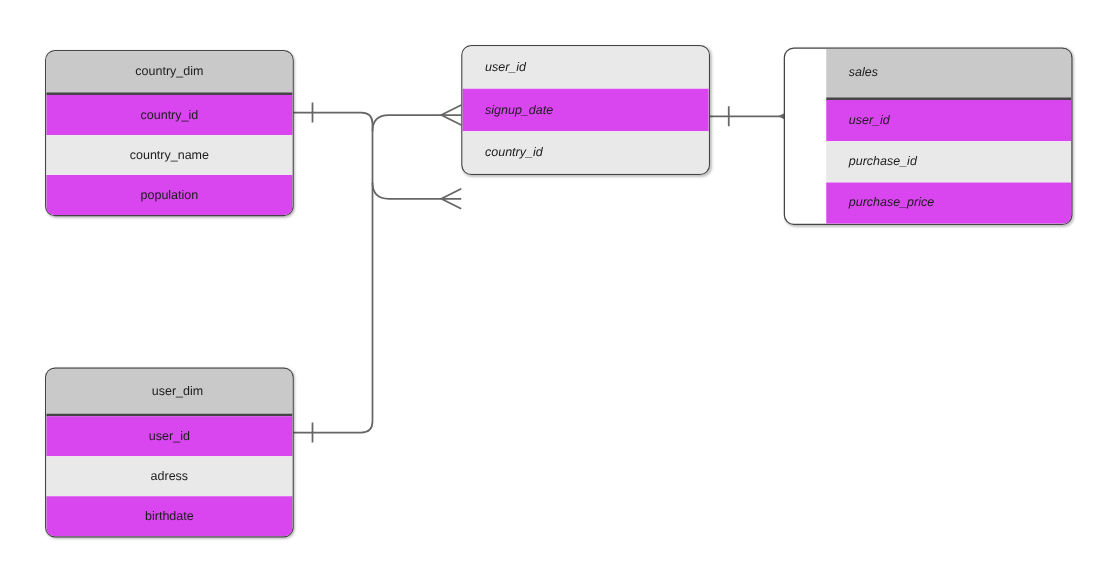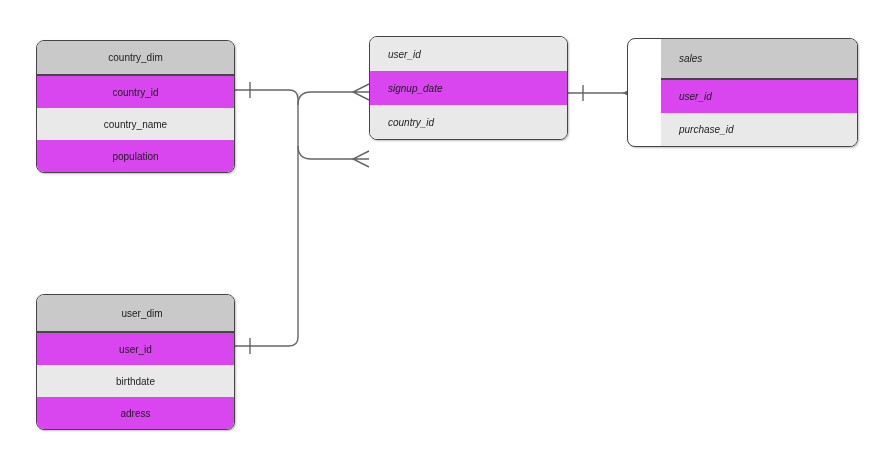--- a/index.html
+++ b/index.html
@@ -108,30 +108,33 @@
   <div class="tbl italic-tbl t-sales">
     <div class="hd">
       <span>sales</span>
     </div>
     <div class="rw">
       <span>user_id</span>
     </div>
     <div class="rw">
       <span>purchase_id</span>
     </div>
+    <div class="rw">
+      <span>purchase_price</span>
+    </div>
   </div>
 
   <div class="tbl t-udim">
     <div class="hd">
       <span>user_dim</span>
     </div>
     <div class="rw">
       <span>user_id</span>
     </div>
     <div class="rw">
-      <span>birthdate</span>
+      <span>adress</span>
     </div>
     <div class="rw">
-      <span>adress</span>
+      <span>birthdate</span>
     </div>
   </div>
 
 </div>
 
 </body></html>

